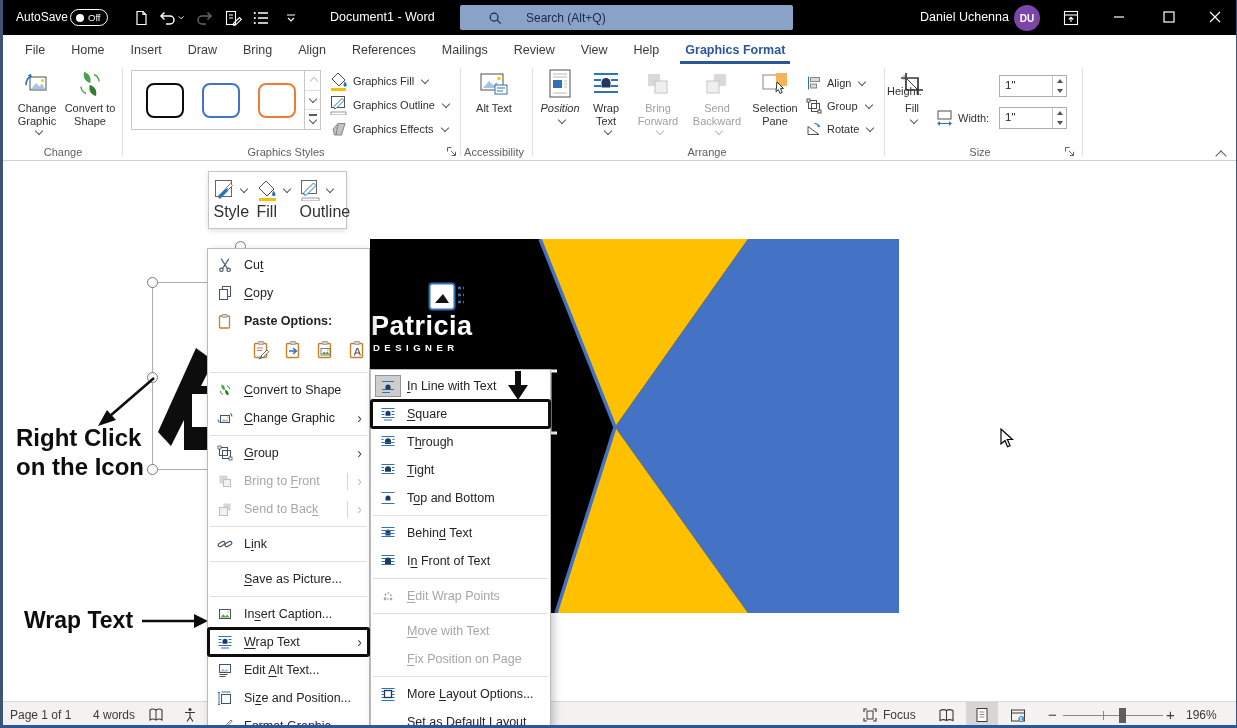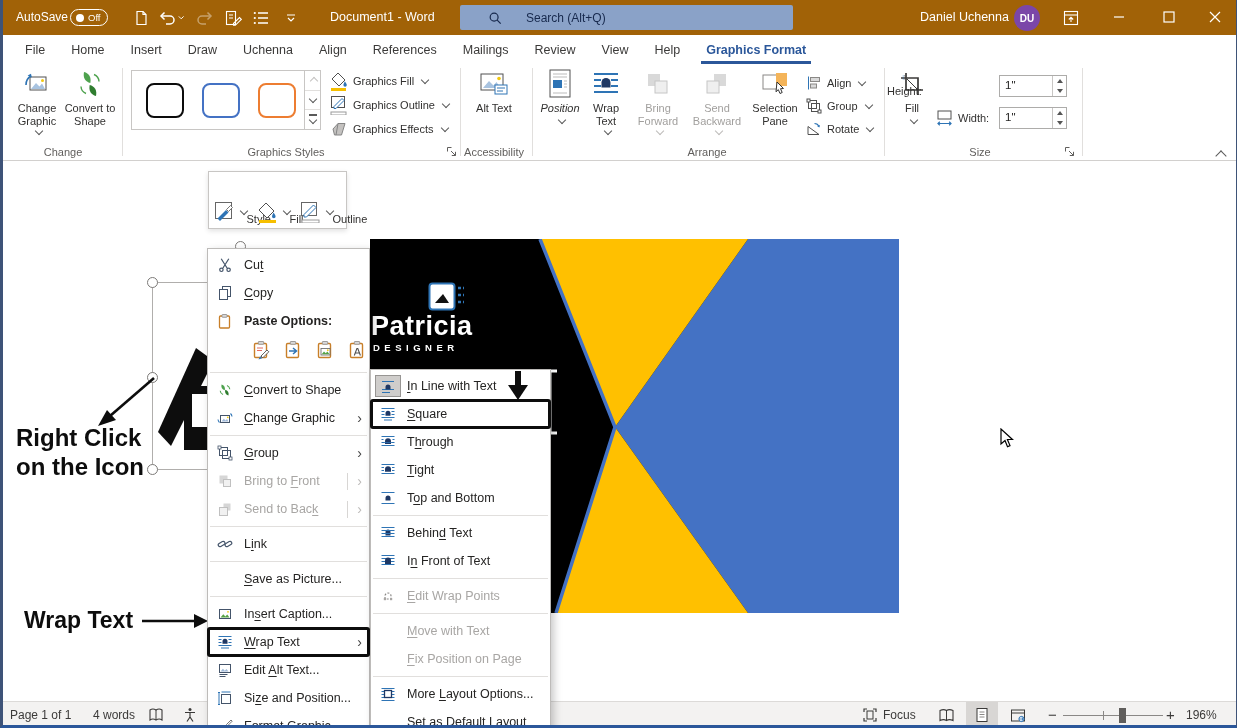--- a/index.html
+++ b/index.html
@@ -1,21 +1,21 @@
 <!DOCTYPE html>
 <html><head>
 <meta charset="utf-8">
 <style>
   * { margin:0; padding:0; box-sizing:border-box; }
   html,body { width:1237px; height:728px; overflow:hidden; }
   body { font-family:"Liberation Sans", sans-serif; background:#fff; position:relative; }
   .abs { position:absolute; }
 
   
-  #titlebar { position:absolute; left:0; top:0; width:1237px; height:35px; background:#a16207; color:#fff; z-index:5; }
+  #titlebar { position:absolute; left:0; top:0; width:1237px; height:35px; background:#000000; color:#fff; z-index:5; }
   #titlebar .txt { font-size:12px; color:#fff; }
   .pill { position:absolute; left:70px; top:9px; width:38px; height:17px; border:1px solid #fff; border-radius:9px; display:flex; align-items:center; padding:0 5px; gap:4px; }
   .pill .dot { width:8px; height:8px; border-radius:50%; background:#fff; }
   .pill .off { font-size:9.5px; color:#fff; }
   .tbtn { position:absolute; top:5px; width:26px; height:25px; display:flex; align-items:center; justify-content:center; }
   .searchbox { position:absolute; left:460px; top:5px; width:333px; height:25px; background:#8aa2c8; border-radius:2px; display:flex; align-items:center; padding-left:28px; gap:24px; }
   .searchbox span { font-size:12px; color:#17294d; }
   .avatar { position:absolute; left:1014px; top:5px; width:26px; height:26px; border-radius:50%; background:#7b46a8; display:flex; align-items:center; justify-content:center; font-size:10px; font-weight:bold; color:#fff; }
   .winbtn { position:absolute; top:0; width:42px; height:34px; display:flex; align-items:center; justify-content:center; }
 
@@ -52,21 +52,21 @@
   #doc { position:absolute; left:0; top:161px; width:1237px; height:540px; background:#fff; }
   #banner { position:absolute; left:370px; top:78px; width:529px; height:374px; }
   #patricia { position:absolute; left:371px; top:150px; color:#fff; font-size:27px; font-weight:bold; letter-spacing:.5px; z-index:2; }
   #designer { position:absolute; left:373px; top:181px; color:#fff; font-size:9.5px; letter-spacing:4.5px; font-weight:bold; z-index:2; }
   .ann { color:#0d0d0d; font-weight:bold; z-index:12; position:absolute; }
   .handle { position:absolute; width:11px; height:11px; border-radius:50%; background:#fff; border:1.5px solid #7c7a78; z-index:3; }
   .selline { position:absolute; background:#b0aeac; z-index:2; }
 
   
   #minibar { position:absolute; left:208px; top:10px; width:139px; height:58px; background:#fff; border:1px solid #c8c6c4; box-shadow:0 2px 5px rgba(0,0,0,.12); z-index:20; display:flex; justify-content:space-around; padding:5px 4px 3px; }
-  .mtb { display:flex; flex-direction:row; align-items:flex-end; font-size:11px; color:#323130; width:42px; }
+  .mtb { display:flex; flex-direction:column; align-items:flex-start; font-size:16px; color:#323130; width:42px; }
   .mtb .ic { height:26px; display:flex; align-items:center; gap:2px; }
 
   
   .menu { position:absolute; background:#fff; border:1px solid #bdbbb9; box-shadow:3px 3px 8px rgba(0,0,0,.22); z-index:30; padding:2px 0; }
   #ctxmenu { left:207px; top:87px; width:163px; }
   #submenu { left:370px; top:208px; width:181px; z-index:31; }
   .mitem { display:flex; align-items:center; height:28px; padding:0 7px 0 5px; font-size:12.5px; color:#252423; white-space:nowrap; }
   .mitem.mhead { font-weight:bold; }
   .mitem.dis { color:#a8a6a4; }
   .micon { width:24px; height:20px; display:flex; align-items:center; justify-content:center; margin-right:7px; flex:none; }
@@ -177,21 +177,21 @@
         <path d="M1 1l10 10M11 1L1 11" stroke="#fff" stroke-width="1.2"></path>
       </svg>
     </div>
 </div>
 
 <div id="tabrow">
     <span class="tab">File</span>
     <span class="tab">Home</span>
     <span class="tab">Insert</span>
     <span class="tab">Draw</span>
-    <span class="tab">Uchenna</span>
+    <span class="tab">Bring</span>
     <span class="tab">Align</span>
     <span class="tab">References</span>
     <span class="tab">Mailings</span>
     <span class="tab">Review</span>
     <span class="tab">View</span>
     <span class="tab">Help</span>
     <span class="tab active">Graphics Format</span>
   </div>
 <div class="sharebtn abs" style="top:39px;">
   <svg width="13" height="13" viewBox="0 0 14 14">

